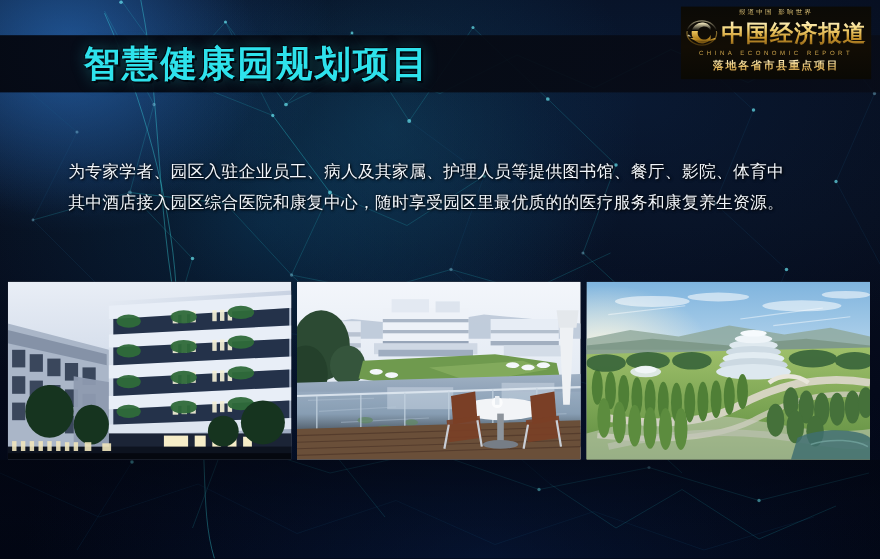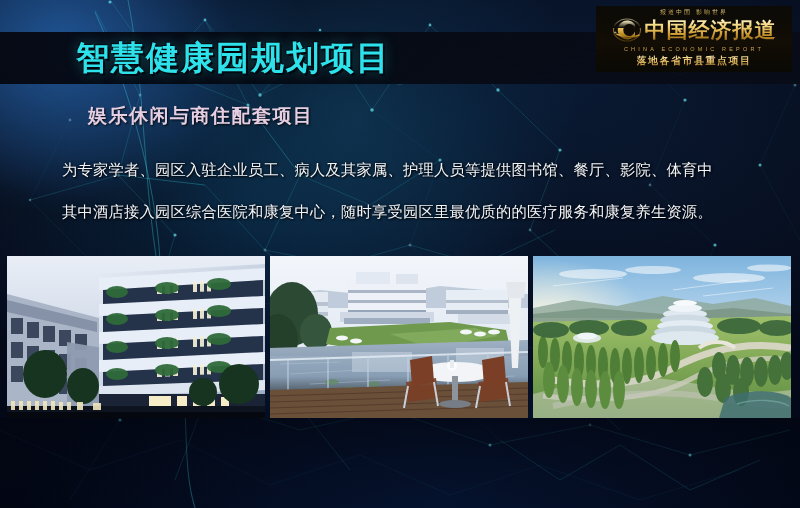--- a/index.html
+++ b/index.html
@@ -34,21 +34,21 @@
     background:radial-gradient(ellipse at 40% 40%, rgba(48,120,205,.45) 0%, rgba(20,60,130,0) 70%);
     pointer-events:none;
   }
   
   .title-band{
     position:absolute;left:0;top:32px;width:800px;height:52px;
     background:linear-gradient(90deg, rgba(4,6,14,.93) 0%, rgba(6,9,18,.90) 55%, rgba(8,11,22,.80) 100%);
   }
   
   .logo{
-    position:absolute;right:8px;top:6px;width:196px;height:66px;
+    position:absolute;right:8px;top:6px;width:173px;height:66px;
     background:linear-gradient(180deg,#0b0a06 0%,#120d05 55%,#0a0904 100%);
     display:flex;flex-direction:column;align-items:center;justify-content:flex-start;
     padding-top:2px;box-sizing:border-box;
   }
   .logo-tagline-top{
     font-size:6px;letter-spacing:2px;line-height:8px;
     background:linear-gradient(180deg,#f6e3a0,#c79a36);
     -webkit-background-clip:text;background-clip:text;color:transparent;
     font-family:"DejaVu Sans",sans-serif;
   }
@@ -91,23 +91,22 @@
     font-family:"DejaVu Sans","Liberation Sans",sans-serif;
     white-space:nowrap;
   }
   .body-block{
     position:absolute;left:62px;top:143px;width:712px;
   }
   .body-line{
     font-size:15.3px;line-height:28px;color:#f2f6fb;
     letter-spacing:.2px;
     text-shadow:1px 1px 2px rgba(0,0,0,.9),0 0 3px rgba(0,0,0,.7);
-    font-family:Liberation Mono, monospace;
+    font-family:Liberation Sans, sans-serif;
     white-space:nowrap;
-    margin-top:14px;
   }
   
   .photos{
     position:absolute;left:7px;top:256px;width:786px;height:162px;
     display:flex;gap:5px;
   }
   .photo{
     position:relative;width:258px;height:162px;overflow:hidden;
     background:#0a0f1c;flex:0 0 auto;
   }
@@ -220,21 +219,20 @@
           <path d="M2.5 17 C8 22.5, 18 24.5, 27.5 20" fill="none" stroke="url(#gold)" stroke-width="1.6" opacity=".9"></path>
         </svg>
       </span>
       <span class="logo-cn">中国经济报道</span>
     </div>
     <div class="logo-en">CHINA ECONOMIC REPORT</div>
     <div class="logo-sub">落地各省市县重点项目</div>
   </div>
 
   <div class="main-title">智慧健康园规划项目</div>
-  <div class="sub-title">娱乐休闲与商住配套项目</div>
 
   <div class="body-block">
     <div class="body-line">为专家学者、园区入驻企业员工、病人及其家属、护理人员等提供图书馆、餐厅、影院、体育中</div>
     <div class="body-line">其中酒店接入园区综合医院和康复中心，随时享受园区里最优质的的医疗服务和康复养生资源。</div>
   </div>
 
   <div class="photos">
 
     <div class="photo">
       <svg viewBox="0 0 258 162" preserveAspectRatio="none">

